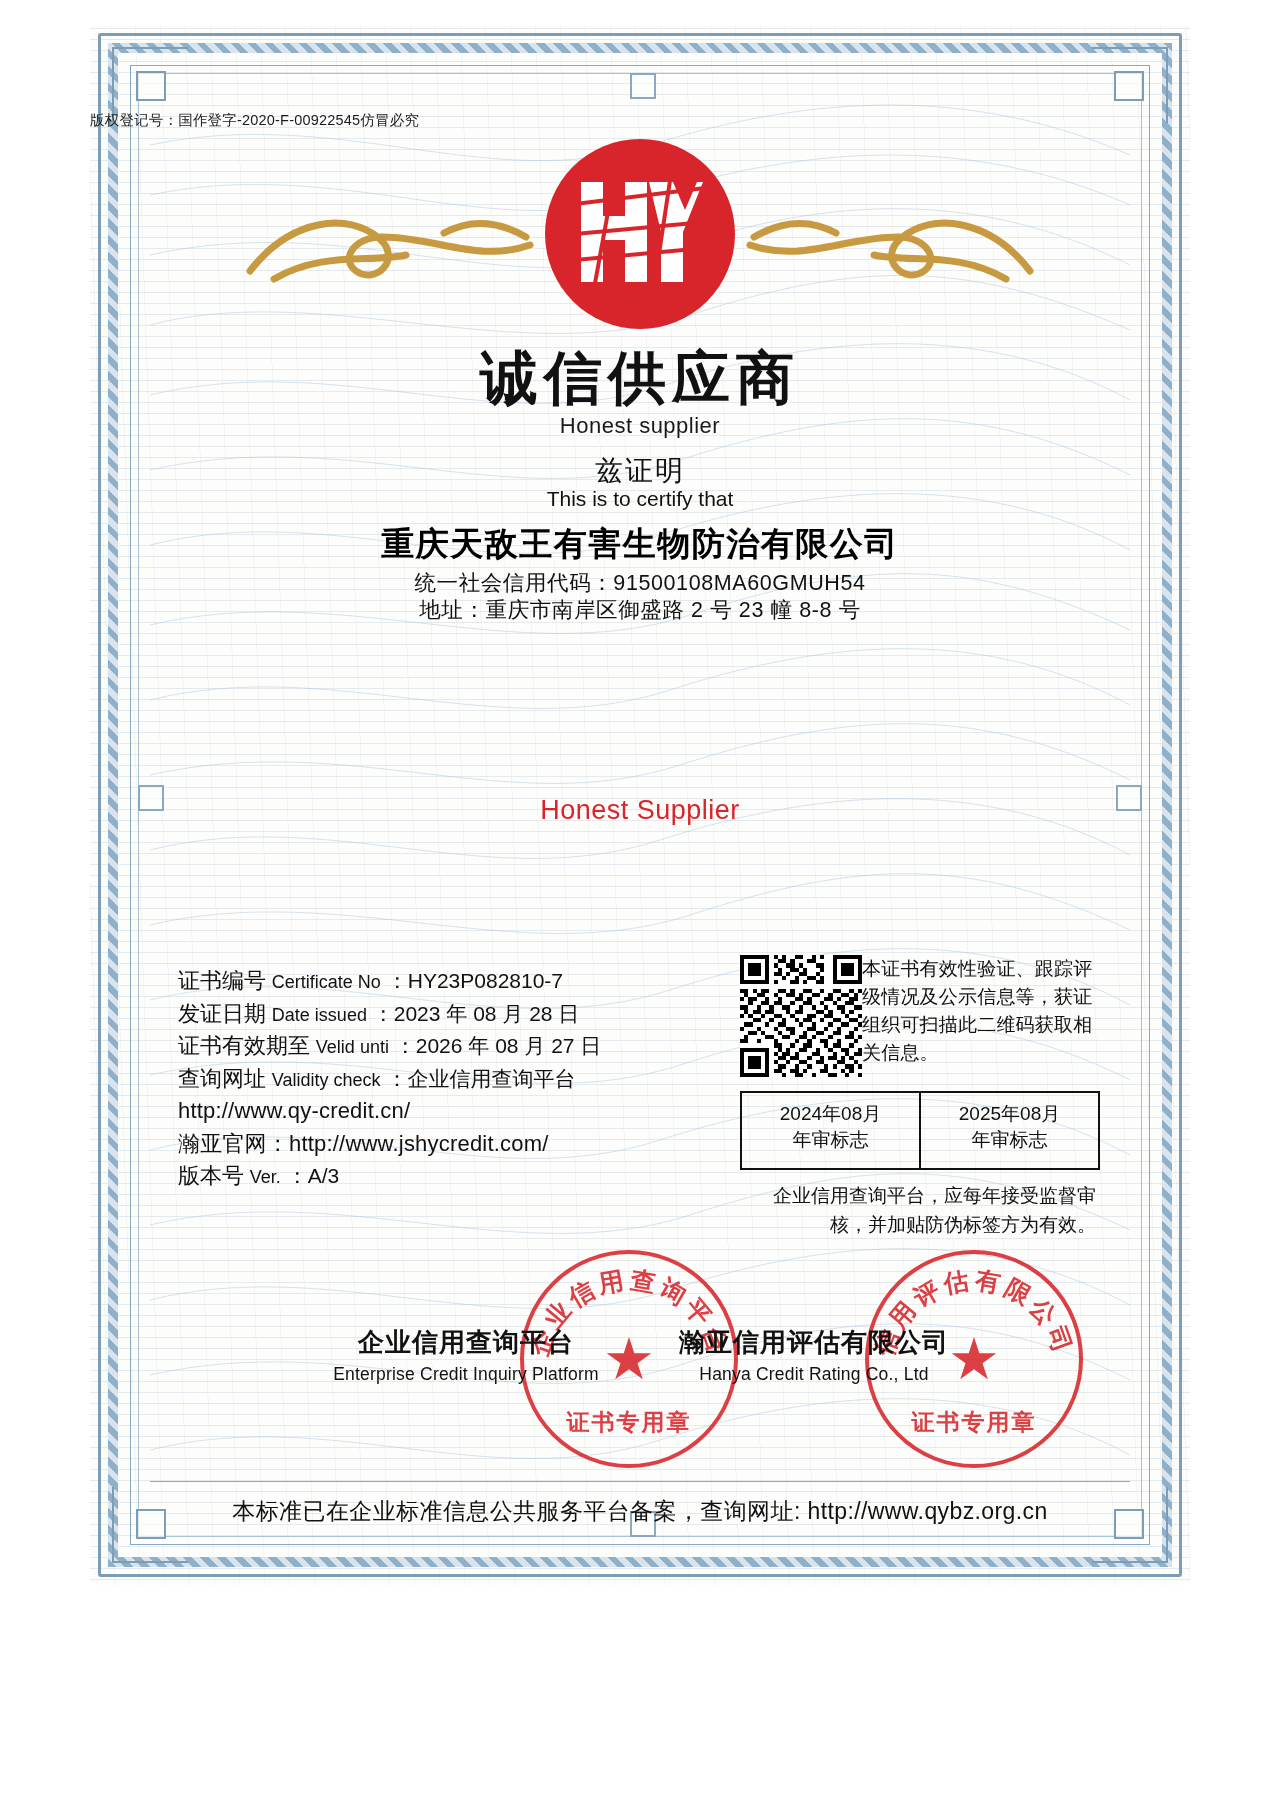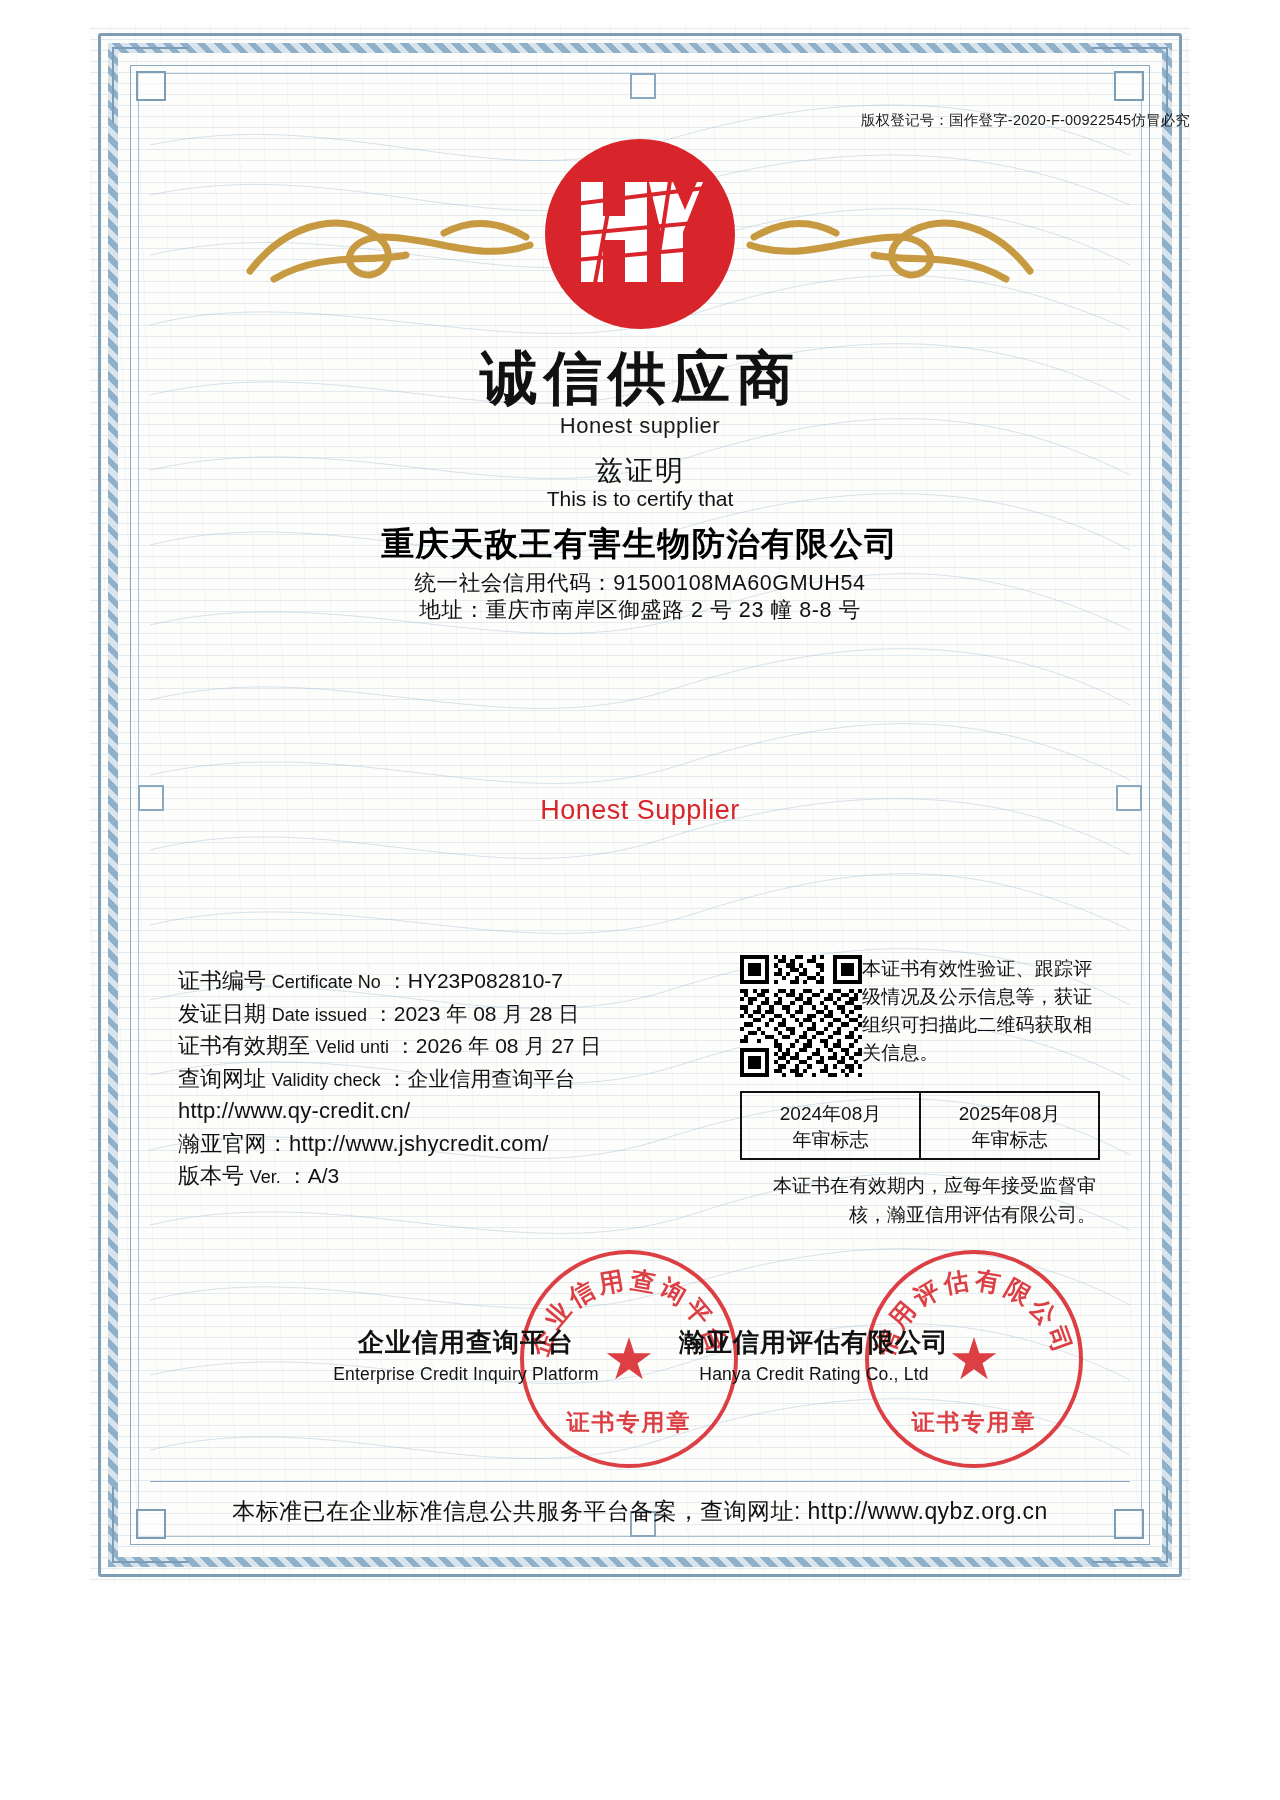--- a/index.html
+++ b/index.html
@@ -111,21 +111,21 @@
   
   .content {
     position: absolute;
     inset: 0;
     z-index: 5;
   }
   .copyright {
     position: absolute;
     top: 86px;
     left: 0; right: 0;
-    text-align: right;
+    text-align: left;
     font-size: 14.5px;
     color: #1c1c1c;
     letter-spacing: 0.2px;
   }
   .logo-wrap {
     position: absolute;
     top: 108px;
     left: 0; right: 0;
     height: 200px;
   }
@@ -273,21 +273,21 @@
   .stamp-boxes {
     display: flex;
     gap: 0;
     margin-top: 14px;
     border: 2px solid #111;
     width: 356px;
   }
   .stamp-box {
     flex: 1;
     text-align: center;
-    padding: 8px 0 6px;
+    padding: 8px 0 16px;
     font-size: 19px;
     line-height: 1.35;
     color: #111;
   }
   .stamp-box + .stamp-box { border-left: 2px solid #111; }
   .qr-footer {
     margin-top: 12px;
     font-size: 19px;
     line-height: 1.5;
     color: #111;
@@ -709,21 +709,21 @@
         <div class="stamp-box">
           <div>2024年08月</div>
           <div>年审标志</div>
         </div>
         <div class="stamp-box">
           <div>2025年08月</div>
           <div>年审标志</div>
         </div>
       </div>
 
-      <div class="qr-footer">本证书在有效期内，应每年接受监督审核，瀚亚信用评估有限公司。</div>
+      <div class="qr-footer">企业信用查询平台，应每年接受监督审核，并加贴防伪标签方为有效。</div>
     </div>
 
     <div class="seal left">
       <svg class="seal-arc" viewBox="0 0 210 210">
         <defs>
           <path id="arcL" d="M 22 118 A 83 83 0 0 1 188 118" fill="none"></path>
         </defs>
         <text font-size="25" font-weight="bold" fill="#d8252b" letter-spacing="4" font-family="'Liberation Sans', sans-serif">
           <textPath href="#arcL" startOffset="50%" text-anchor="middle">企业信用查询平台</textPath>
         </text>

